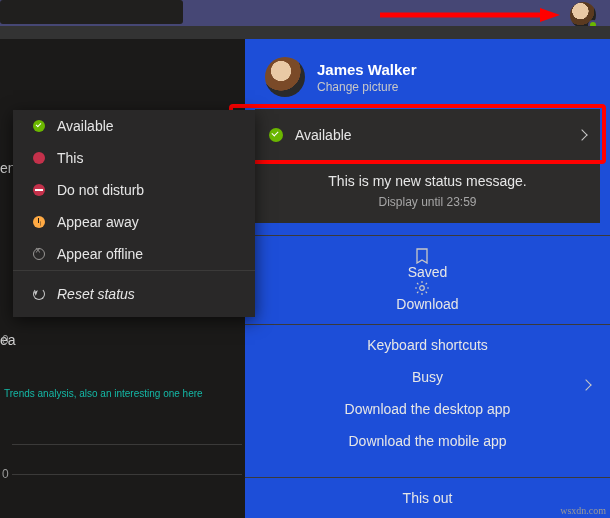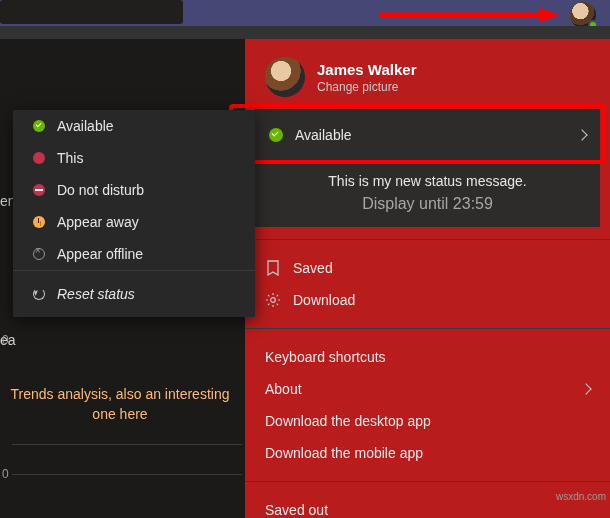--- a/index.html
+++ b/index.html
@@ -33,21 +33,21 @@
     background: #6bb700; border: 2px solid #464775;
   }
   .strip2 {
     position: absolute; left: 0; top: 26px; width: 610px; height: 13px;
     background: #333333;
   }
 
   
   .panel {
     position: absolute; left: 245px; top: 39px; width: 365px; height: 479px;
-    background: #b91c1c;
+    background: #1d4ed8;
   }
   .profile-head {
     display: flex; align-items: center; gap: 12px;
     padding: 18px 20px 12px 20px;
   }
   .avatar-big {
     width: 40px; height: 40px; border-radius: 50%;
     background: radial-gradient(circle at 40% 35%, #e9c9a5 0 28%, #7a4a28 29% 55%, #2a2a2a 56% 100%);
     flex-shrink: 0;
   }
@@ -80,28 +80,28 @@
     position: absolute; left: 229px; top: 104px; width: 377px; height: 60px;
     border: 4px solid #ff0000; border-radius: 4px;
     pointer-events: none;
   }
 
   .status-msg {
     margin: 0 10px; background: #2d2c2b;
     padding: 12px 14px 14px 14px; cursor: pointer; text-align: center;
   }
   .status-msg .m1 { font-size: 14px; color: #e6e6e6; }
-  .status-msg .m2 { font-size: 16px; color: #a6a6a6; margin-top: 6px; }
+  .status-msg .m2 { font-size: 12px; color: #a6a6a6; margin-top: 6px; }
 
   .sep { height: 1px; background: #3b3a39; margin: 12px 0; }
 
   .row {
     display: flex; align-items: center; height: 32px;
     padding: 0 20px; font-size: 14px; color: #e6e6e6;
-    cursor: pointer; position: relative;
+    cursor: pointer; position: relative; flex-direction: column;
   }
   .row .ric { width: 16px; height: 16px; margin-right: 12px; display: flex; align-items:center; justify-content:center; }
   .row .chev { right: 20px; }
 
   
   .submenu {
     position: absolute; left: 13px; top: 110px; width: 242px;
     background: #292828;
     box-shadow: 0 4px 16px rgba(0,0,0,.6);
   }
@@ -128,47 +128,46 @@
   }
   .reset-ic::after {
     content:""; position:absolute; left:-3px; top:0;
     border: 3px solid transparent; border-right-color:#c8c8c8;
     transform: rotate(20deg);
   }
 
   
   .bgtext {
     position: absolute; left: 0; top: 384px; width: 240px;
-    color: #fdba74; font-size: 14px; line-height: 20px;
+    color: #14b8a6; font-size: 10px; line-height: 20px;
     padding: 0 4px;
-    text-align: center;
   }
   .bgline {
     position: absolute; left: 12px; height: 1px; width: 230px; background: #3b3a39;
   }
   .bgnum { position:absolute; left:2px; font-size:12px; color:#9a9a9a; }
   .sideletters { position:absolute; left:0; color:#d0d0d0; font-size:14px; }
-  .wm { position:absolute; right:4px; bottom:16px; font-size:10px; color:#9a9a97; }
+  .wm { position:absolute; right:4px; bottom:2px; font-size:10px; color:#9a9a97;font-family:Liberation Serif, serif; }
 </style>
 </head>
 <body>
 
 <div class="topbar">
   <div class="searchslot"></div>
   <svg class="arrow" viewBox="0 0 180 14">
     <line x1="0" y1="7" x2="160" y2="7" stroke="#ff0000" stroke-width="5"></line>
     <polygon points="160,0 180,7 160,14" fill="#ff0000"></polygon>
   </svg>
   <div class="avatar-top">
     <div class="presence-dot"></div>
   </div>
 </div>
 <div class="strip2"></div>
 
-<span class="sideletters" style="top:160px;margin-top:33px;">en</span>
+<span class="sideletters" style="top:160px;">en</span>
 <span class="sideletters" style="top:284px;margin-top:48px;">ea</span>
 <span class="bgnum" style="top:333px;">0</span>
 <div class="bgtext">Trends analysis, also an interesting one here</div>
 <span class="bgnum" style="top:467px;">0</span>
 <div class="bgline" style="top:474px;"></div>
 <div class="bgline" style="top:444px;"></div>
 
 <div class="panel">
   <div class="profile-head">
     <div class="avatar-big"></div>
@@ -208,34 +207,34 @@
     </span>
     <span>Download</span>
   </div>
 
   <div class="sep"></div>
 
   <div class="row">
     <span>Keyboard shortcuts</span>
   </div>
   <div class="row">
-    <span>About</span>
+    <span>Busy</span>
     <span class="chev"></span>
   </div>
   <div class="row">
     <span>Download the desktop app</span>
   </div>
   <div class="row">
     <span>Download the mobile app</span>
   </div>
 
   <div class="sep"></div>
 
   <div class="row">
-    <span>Saved out</span>
+    <span>This out</span>
   </div>
 </div>
 
 <div class="highlight"></div>
 
 <div class="submenu">
   <div class="srow">
     <span class="dot d-available"></span>
     <span>Available</span>
   </div>

